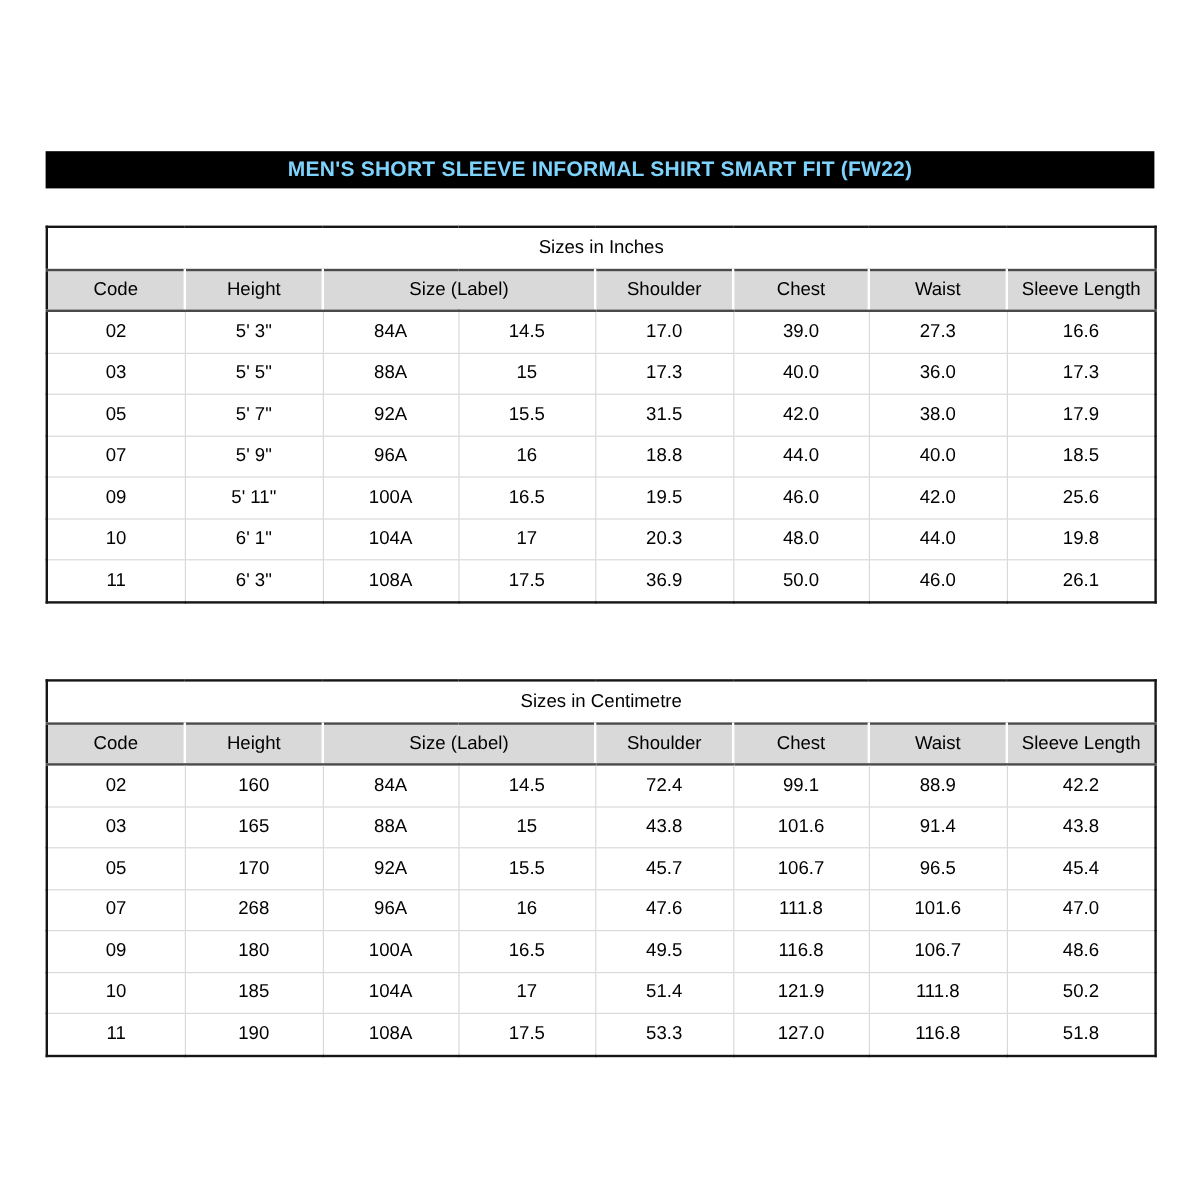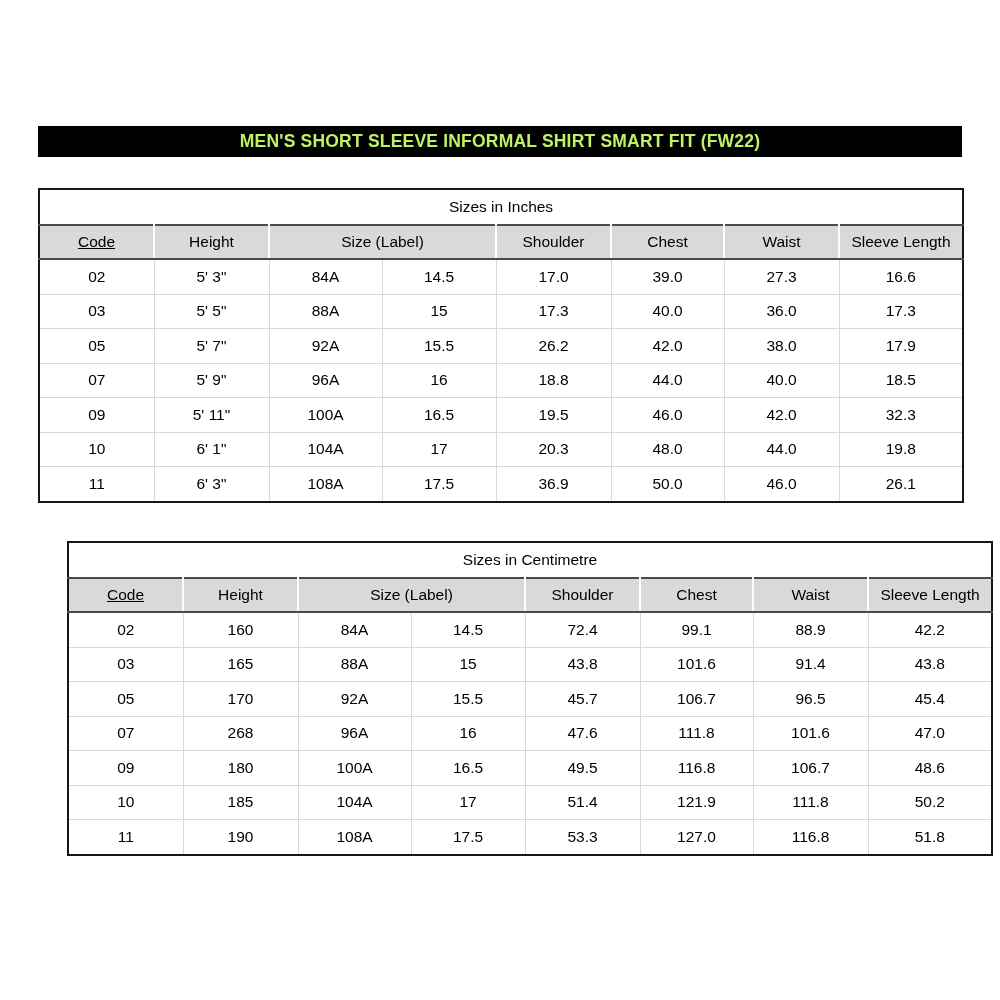--- a/index.html
+++ b/index.html
@@ -16,40 +16,40 @@
     color: #000000;
     overflow: hidden;
   }
   .title-bar {
     position: absolute;
     left: 38px;
     top: 126px;
     width: 924px;
     height: 31px;
     background: #000000;
-    color: #bef264;
+    color: #7dd3fc;
     display: flex;
     align-items: center;
     justify-content: center;
     font-weight: bold;
     font-size: 17.5px;
     letter-spacing: 0.2px;
   }
   table.size-table {
     position: absolute;
     left: 38px;
     width: 924px;
     border-collapse: collapse;
     table-layout: fixed;
     font-size: 15.5px;
     background: #ffffff;
     border: 2px solid #161616;
   }
   .table-inches { top: 188px; border-radius: 31px; }
-  .table-cm    { top: 541px; margin-left: 29px; }
+  .table-cm    { top: 566px; }
 
   colgroup col.c-code   { width: 115px; }
   colgroup col.c-height { width: 115px; }
   colgroup col.c-size1  { width: 113px; }
   colgroup col.c-size2  { width: 114px; }
   colgroup col.c-shldr  { width: 115px; }
   colgroup col.c-chest  { width: 113px; }
   colgroup col.c-waist  { width: 115px; }
   colgroup col.c-sleeve { width: 124px; }
 
@@ -67,21 +67,21 @@
     font-size: 15.5px;
     text-align: center;
     vertical-align: middle;
     border-top: 2px solid #4a4a4a;
     border-bottom: 2px solid #4a4a4a;
     border-left: 2px solid #ffffff;
     border-right: 2px solid #ffffff;
     overflow: hidden;
     white-space: nowrap;
   }
-  tr.hdr th:first-child { border-left: none; text-decoration: underline; }
+  tr.hdr th:first-child { border-left: none; }
   tr.hdr th:last-child  { border-right: none; text-align: center; }
 
   tbody.data td {
     height: 31.5px;
     text-align: center;
     vertical-align: middle;
     border: 1px solid #d9d9d9;
     font-size: 15.5px;
     white-space: nowrap;
   }
@@ -139,21 +139,21 @@
           <td>17.3</td>
           <td>40.0</td>
           <td>36.0</td>
           <td>17.3</td>
         </tr>
         <tr>
           <td>05</td>
           <td>5' 7"</td>
           <td>92A</td>
           <td>15.5</td>
-          <td>26.2</td>
+          <td>31.5</td>
           <td>42.0</td>
           <td>38.0</td>
           <td>17.9</td>
         </tr>
         <tr>
           <td>07</td>
           <td>5' 9"</td>
           <td>96A</td>
           <td>16</td>
           <td>18.8</td>
@@ -162,21 +162,21 @@
           <td>18.5</td>
         </tr>
         <tr>
           <td>09</td>
           <td>5' 11"</td>
           <td>100A</td>
           <td>16.5</td>
           <td>19.5</td>
           <td>46.0</td>
           <td>42.0</td>
-          <td>32.3</td>
+          <td>25.6</td>
         </tr>
         <tr>
           <td>10</td>
           <td>6' 1"</td>
           <td>104A</td>
           <td>17</td>
           <td>20.3</td>
           <td>48.0</td>
           <td>44.0</td>
           <td>19.8</td>

